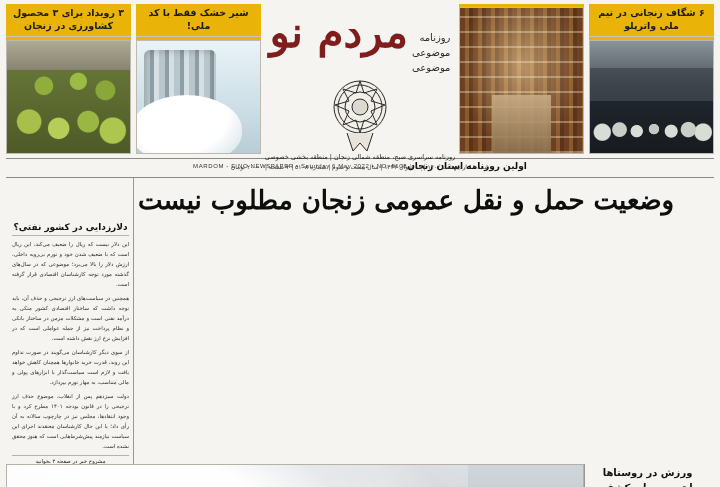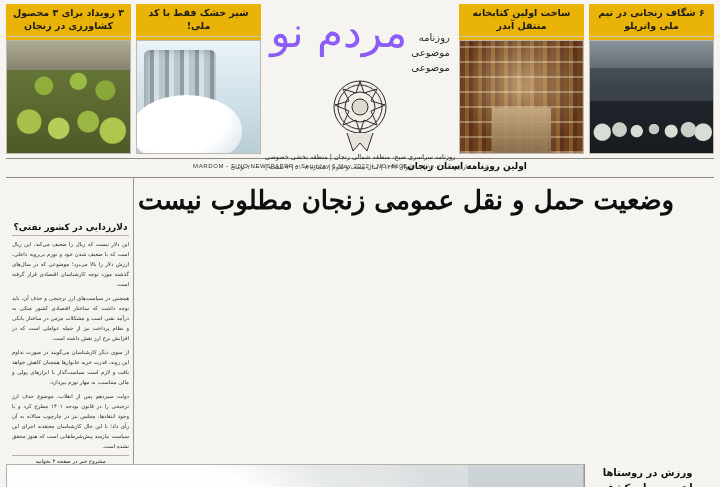--- a/index.html
+++ b/index.html
@@ -155,23 +155,23 @@
     display: flex;
     flex-direction: row-reverse;
     align-items: flex-start;
     justify-content: center;
     width: 100%;
     gap: 4px;
   }
   .mh-title {
     font-family: "DejaVu Serif", serif;
     font-size: 42px;
-    font-weight: normal;
+    font-weight: bold;
     line-height: 1;
-    color: #8b5cf6;
+    color: #7f1d1d;
     letter-spacing: -1px;
     direction: rtl;
     white-space: nowrap;
     margin-top: 8px;
   }
   .mh-side {
     font-size: 10px;
     line-height: 1.5;
     text-align: right;
     color: #2a2a2a;
@@ -345,21 +345,20 @@
 <div class="page">
 
   <div class="topstrip">
 
     <div class="tp-card">
       <div class="cap">۶ شگاف زنجانی در تیم ملی واترپلو</div>
       <div class="ph ph-team"></div>
     </div>
 
     <div class="tp-card">
-      <div class="cap">ساخت اولین کتابخانه منتقل آبدر</div>
       <div class="ph ph-lib"></div>
     </div>
 
     <div class="masthead">
       <div class="mh-row">
         <div class="mh-title">مردم نو</div>
         <div class="mh-side">
           <div>روزنامه</div>
             <div>موضوعی</div>
             <div>موضوعی</div>

